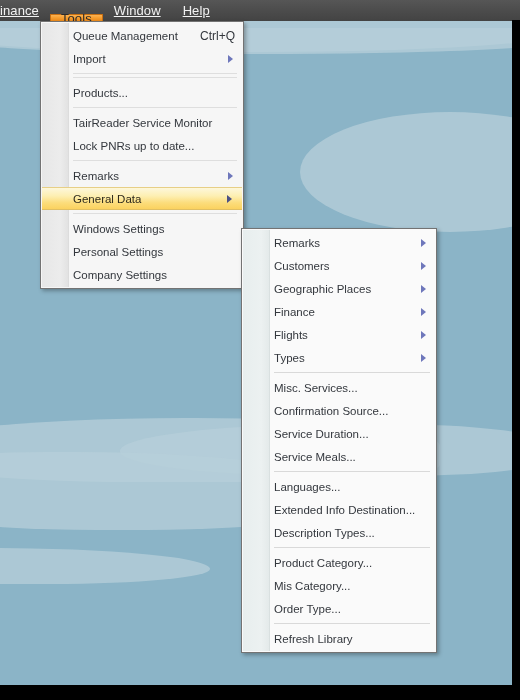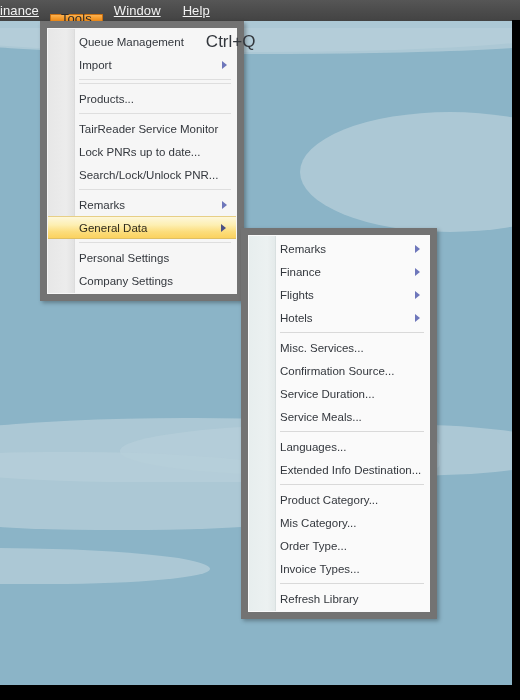--- a/index.html
+++ b/index.html
@@ -94,21 +94,21 @@
     color: #2b2b2b;
     padding: 0 10px;
     margin-top: 14px;
     border-radius: 1px 1px 0 0;
   }
 
   
   .menu-panel {
     position: absolute;
     background: #f6f6f6;
-    border: 7px solid #737373;
+    border: 1px solid #737373;
     box-shadow: 2px 2px 4px rgba(0,0,0,.30);
     z-index: 50;
     padding: 2px 0;
   }
   .menu-panel .gutter {
     position: absolute;
     left: 1px; top: 1px; bottom: 1px;
     width: 27px;
     background: linear-gradient(to right, #e7e7e7 0%, #ececec 70%, #e2e2e2 100%);
     border-right: 1px solid #dcdcdc;
@@ -128,21 +128,21 @@
     padding-right: 8px;
     font-size: 11.5px;
     color: #33373d;
     white-space: nowrap;
     cursor: default;
   }
   .mi .label { flex: 0 0 auto; }
   .mi .accel {
     margin-left: auto;
     padding-left: 22px;
-    font-size: 17px;
+    font-size: 12px;
     color: #33373d;
   }
   .mi .arrow {
     margin-left: auto;
     width: 0; height: 0;
     border-left: 5px solid #6e77bb;
     border-top: 4px solid transparent;
     border-bottom: 4px solid transparent;
     margin-right: 2px;
   }
@@ -232,59 +232,67 @@
         <div class="mi">
           <span class="label">Products...</span>
         </div>
         <div class="sep"></div>
         <div class="mi">
           <span class="label">TairReader Service Monitor</span>
         </div>
         <div class="mi">
           <span class="label">Lock PNRs up to date...</span>
         </div>
-        <div class="mi">
-          <span class="label">Search/Lock/Unlock PNR...</span>
-        </div>
         <div class="sep"></div>
         <div class="mi">
           <span class="label">Remarks</span>
           <span class="arrow"></span>
         </div>
         <div class="mi sel">
           <span class="label">General Data</span>
           <span class="arrow"></span>
         </div>
         <div class="sep"></div>
+        <div class="mi">
+          <span class="label">Windows Settings</span>
+        </div>
         <div class="mi">
           <span class="label">Personal Settings</span>
         </div>
         <div class="mi">
           <span class="label">Company Settings</span>
         </div>
       </div>
   </div>
 
   <div class="menu-panel" id="submenu">
     <div class="gutter"></div>
     <div class="items" id="submenu-items">
         <div class="mi">
           <span class="label">Remarks</span>
           <span class="arrow"></span>
         </div>
         <div class="mi">
+          <span class="label">Customers</span>
+          <span class="arrow"></span>
+        </div>
+        <div class="mi">
+          <span class="label">Geographic Places</span>
+          <span class="arrow"></span>
+        </div>
+        <div class="mi">
           <span class="label">Finance</span>
           <span class="arrow"></span>
         </div>
         <div class="mi">
           <span class="label">Flights</span>
           <span class="arrow"></span>
         </div>
         <div class="mi">
-          <span class="label">Hotels</span>
+          <span class="label">Types</span>
           <span class="arrow"></span>
         </div>
         <div class="sep"></div>
         <div class="mi">
           <span class="label">Misc. Services...</span>
         </div>
         <div class="mi">
           <span class="label">Confirmation Source...</span>
         </div>
         <div class="mi">
@@ -293,32 +301,32 @@
         <div class="mi">
           <span class="label">Service Meals...</span>
         </div>
         <div class="sep"></div>
         <div class="mi">
           <span class="label">Languages...</span>
         </div>
         <div class="mi">
           <span class="label">Extended Info Destination...</span>
         </div>
+        <div class="mi">
+          <span class="label">Description Types...</span>
+        </div>
         <div class="sep"></div>
         <div class="mi">
           <span class="label">Product Category...</span>
         </div>
         <div class="mi">
           <span class="label">Mis Category...</span>
         </div>
         <div class="mi">
           <span class="label">Order Type...</span>
-        </div>
-        <div class="mi">
-          <span class="label">Invoice Types...</span>
         </div>
         <div class="sep"></div>
         <div class="mi">
           <span class="label">Refresh Library</span>
         </div>
       </div>
   </div>
 
   <div id="rightbar"></div>
   <div id="bottombar"></div>

